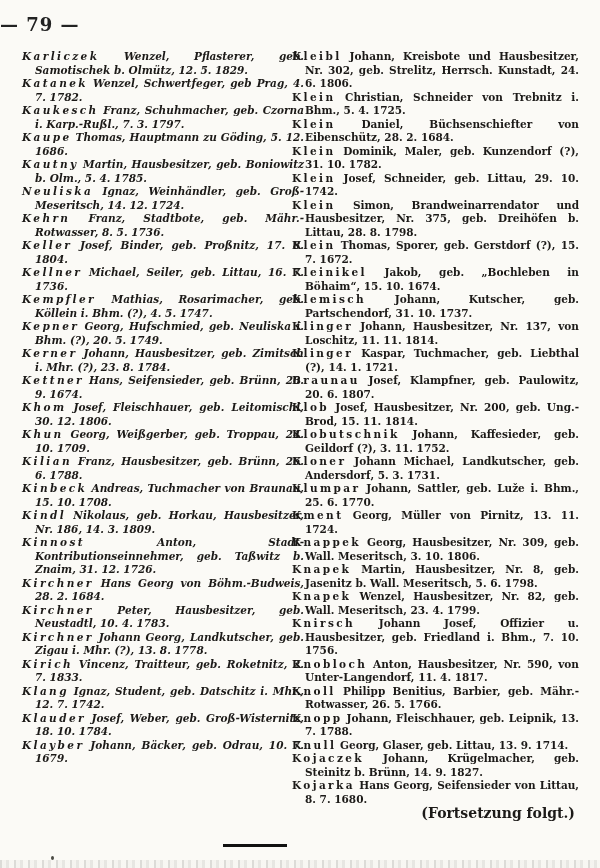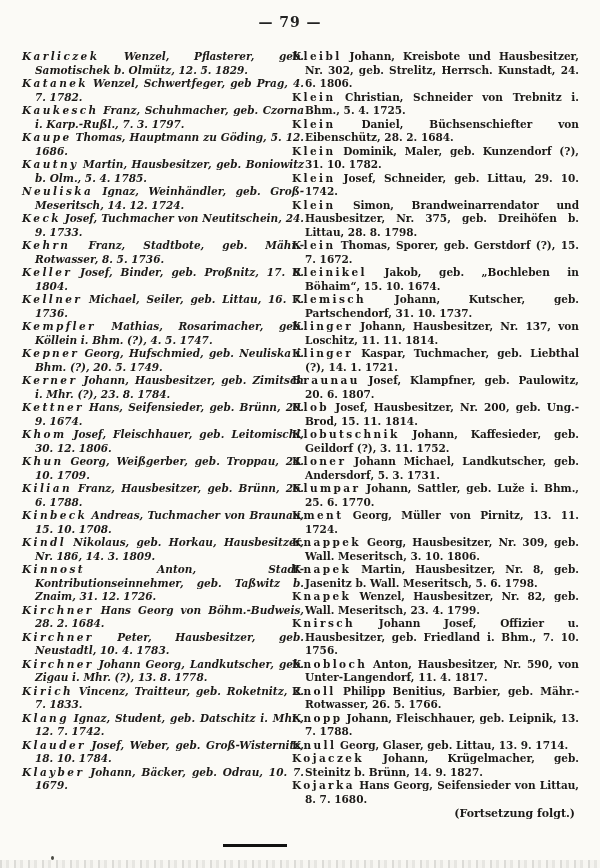--- a/index.html
+++ b/index.html
@@ -3,38 +3,38 @@
 <meta charset="utf-8">
 <style>
   html,body{margin:0;padding:0;}
   body{
     width:600px;height:868px;position:relative;overflow:hidden;
     background:#fbfaf6;
     font-family:"DejaVu Serif", serif;
     color:#1c1a18;
   }
   .page-number{
-    position:absolute;top:14px;left:0;width:580px;text-align:center;
-    font-size:14px;font-weight:bold;letter-spacing:1px;color:#222;
+    position:absolute;top:14px;left:0;width:580px;text-align:left;
+    font-size:18px;font-weight:bold;letter-spacing:1px;color:#222;
   }
   .column{
     position:absolute;top:50px;
     font-size:10.5px;line-height:13.5px;font-weight:bold;
     text-align:justify;
   }
   .column-left{left:22px;width:282px;font-style:italic;}
   .column-right{left:292px;width:287px;}
   .entry{
     margin:0;
     text-indent:-13px;padding-left:13px;
   }
   .surname{letter-spacing:2.4px;}
   .footer-note{
     margin:1px 0 0 0;text-align:right;padding-right:4px;
-    font-size:11px;line-height:13.5px;font-weight:bold;
+    font-size:14px;line-height:13.5px;font-weight:bold;
   }
   .center-rule{
     position:absolute;left:223px;top:844px;width:64px;height:2.5px;
     background:#101010;
   }
   .bottom-scan-band{
     position:absolute;left:0;bottom:0;width:600px;height:8px;
     background:repeating-linear-gradient(90deg,
       rgba(110,110,105,0.22) 0 2px,
       rgba(190,188,182,0.10) 2px 6px,
@@ -52,21 +52,20 @@
 <div class="page-number">— 79 —</div>
 
 <div class="column column-left">
   <div>
       <p class="entry"><span class="surname">Karliczek</span><span> Wenzel, Pflasterer, geb. Samotischek b. Olmütz, 12. 5. 1829.</span></p>
       <p class="entry"><span class="surname">Katanek</span><span> Wenzel, Schwertfeger, geb Prag, 4. 7. 1782.</span></p>
       <p class="entry"><span class="surname">Kaukesch</span><span> Franz, Schuhmacher, geb. Czorna i. Karp.-Rußl., 7. 3. 1797.</span></p>
       <p class="entry"><span class="surname">Kaupe</span><span> Thomas, Hauptmann zu Göding, 5. 12. 1686.</span></p>
       <p class="entry"><span class="surname">Kautny</span><span> Martin, Hausbesitzer, geb. Boniowitz b. Olm., 5. 4. 1785.</span></p>
       <p class="entry"><span class="surname">Neuliska</span><span> Ignaz, Weinhändler, geb. Groß-Meseritsch, 14. 12. 1724.</span></p>
-      <p class="entry"><span class="surname">Keck</span><span> Josef, Tuchmacher von Neutitschein, 24. 9. 1733.</span></p>
       <p class="entry"><span class="surname">Kehrn</span><span> Franz, Stadtbote, geb. Mähr.-Rotwasser, 8. 5. 1736.</span></p>
       <p class="entry"><span class="surname">Keller</span><span> Josef, Binder, geb. Proßnitz, 17. 8. 1804.</span></p>
       <p class="entry"><span class="surname">Kellner</span><span> Michael, Seiler, geb. Littau, 16. 7. 1736.</span></p>
       <p class="entry"><span class="surname">Kempfler</span><span> Mathias, Rosarimacher, geb. Köllein i. Bhm. (?), 4. 5. 1747.</span></p>
       <p class="entry"><span class="surname">Kepner</span><span> Georg, Hufschmied, geb. Neuliska i. Bhm. (?), 20. 5. 1749.</span></p>
       <p class="entry"><span class="surname">Kerner</span><span> Johann, Hausbesitzer, geb. Zimitsch i. Mhr. (?), 23. 8. 1784.</span></p>
       <p class="entry"><span class="surname">Kettner</span><span> Hans, Seifensieder, geb. Brünn, 20. 9. 1674.</span></p>
       <p class="entry"><span class="surname">Khom</span><span> Josef, Fleischhauer, geb. Leitomischl, 30. 12. 1806.</span></p>
       <p class="entry"><span class="surname">Khun</span><span> Georg, Weißgerber, geb. Troppau, 24. 10. 1709.</span></p>
       <p class="entry"><span class="surname">Kilian</span><span> Franz, Hausbesitzer, geb. Brünn, 26. 6. 1788.</span></p>

